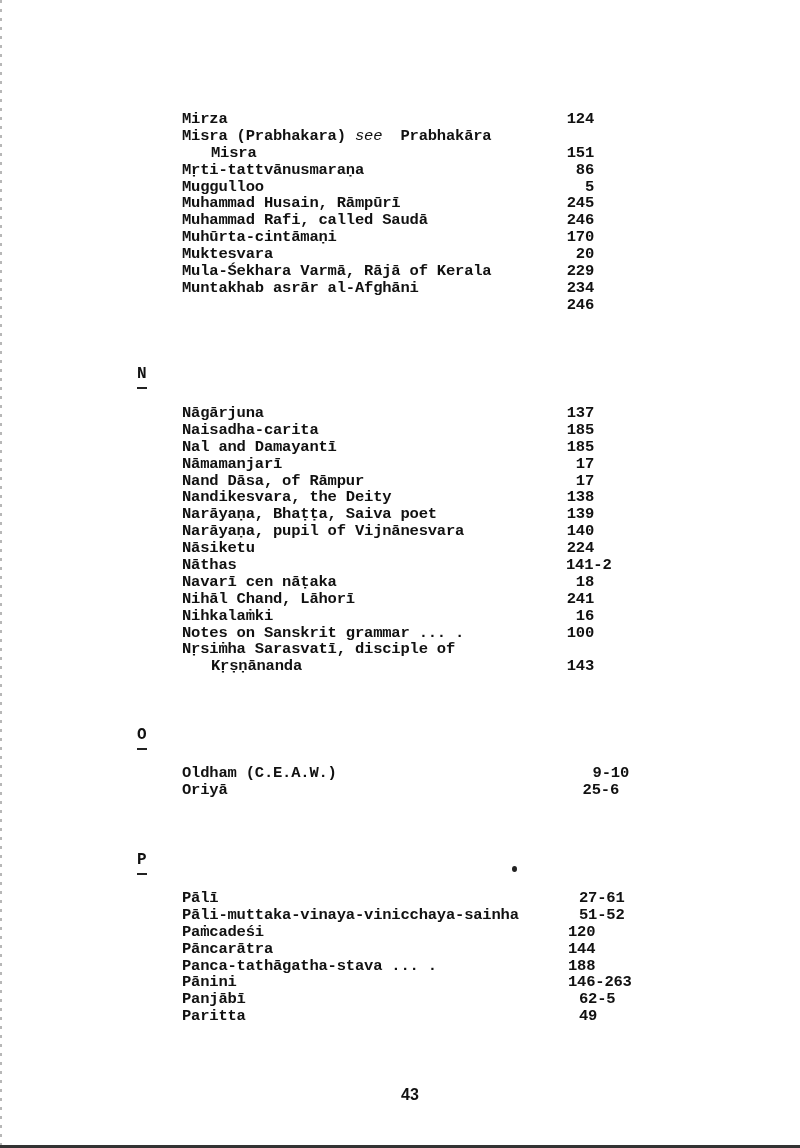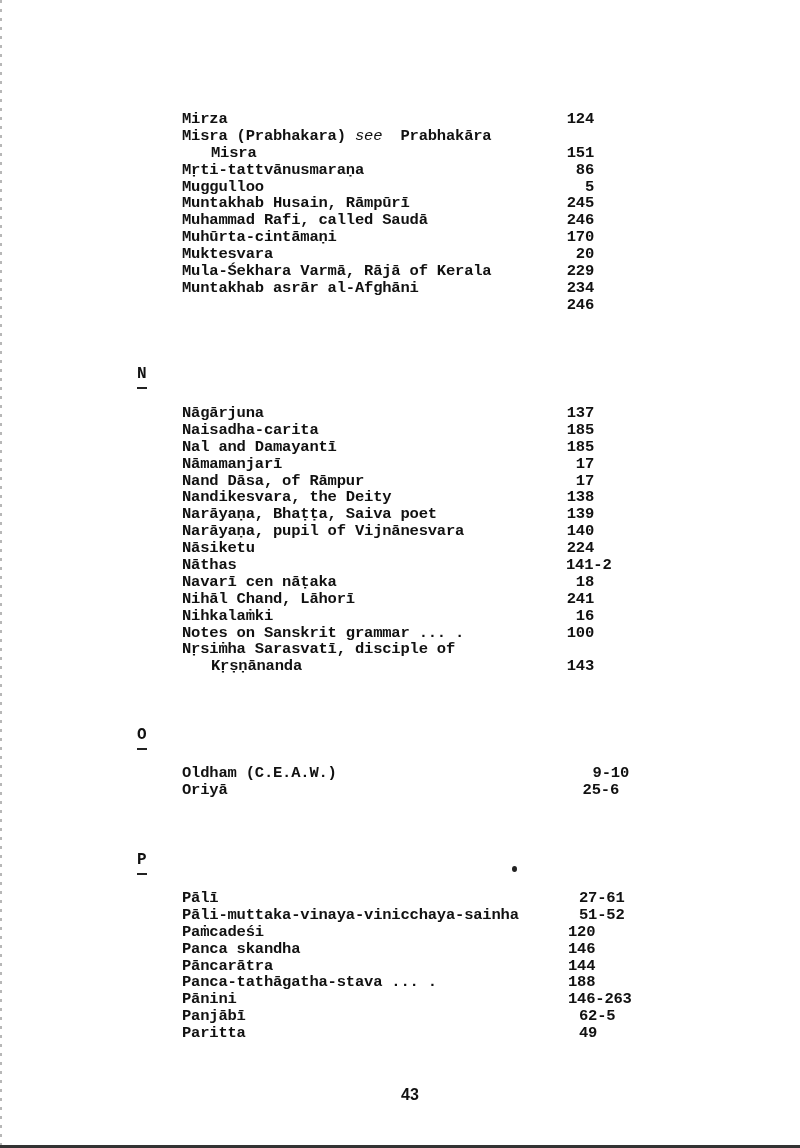--- a/index.html
+++ b/index.html
@@ -48,21 +48,21 @@
 <div class="page-border-left"></div>
 <div class="page-border-bottom"></div>
 <div class="speck" style="left:512px;top:866px;"></div>
 
 <div class="section" style="top:111px;">
   <div class="line"><span class="term">Mirza</span><span class="pages" style="right:63px">124</span></div>
   <div class="line"><span class="term"><span>Misra (Prabhakara) </span><span class="see">see</span><span>  Prabhakāra</span></span></div>
   <div class="line"><span class="term indent">Misra</span><span class="pages" style="right:63px">151</span></div>
   <div class="line"><span class="term">Mṛti-tattvānusmaraṇa</span><span class="pages" style="right:63px">86</span></div>
   <div class="line"><span class="term">Muggulloo</span><span class="pages" style="right:63px">5</span></div>
-  <div class="line"><span class="term">Muntakhab Husain, Rāmpūrī</span><span class="pages" style="right:63px">245</span></div>
+  <div class="line"><span class="term">Muhammad Husain, Rāmpūrī</span><span class="pages" style="right:63px">245</span></div>
   <div class="line"><span class="term">Muhammad Rafi, called Saudā</span><span class="pages" style="right:63px">246</span></div>
   <div class="line"><span class="term">Muhūrta-cintāmaṇi</span><span class="pages" style="right:63px">170</span></div>
   <div class="line"><span class="term">Muktesvara</span><span class="pages" style="right:63px">20</span></div>
   <div class="line"><span class="term">Mula-Śekhara Varmā, Rājā of Kerala</span><span class="pages" style="right:63px">229</span></div>
   <div class="line"><span class="term">Muntakhab asrār al-Afghāni</span><span class="pages" style="right:63px">234</span></div>
   <div class="line"><span class="pages" style="right:63px">246</span></div>
 </div>
 
 <div class="section" style="top:366px;">
   <div class="heading">N</div>
@@ -97,21 +97,20 @@
 </div>
 
 <div class="section" style="top:852px;">
   <div class="heading">P</div>
   <div class="heading-underline"></div>
 </div>
 <div class="section" style="top:890px;">
   <div class="line"><span class="term">Pālī</span><span class="pages" style="left:442px">27-61</span></div>
   <div class="line"><span class="term">Pāli-muttaka-vinaya-vinicchaya-sainha</span><span class="pages" style="left:442px">51-52</span></div>
   <div class="line"><span class="term">Paṁcadeśi</span><span class="pages" style="left:431px">120</span></div>
-  <div class="line"><span class="term">Panca skandha</span><span class="pages" style="left:431px">146</span></div>
   <div class="line"><span class="term">Pāncarātra</span><span class="pages" style="left:431px">144</span></div>
   <div class="line"><span class="term">Panca-tathāgatha-stava ... .</span><span class="pages" style="left:431px">188</span></div>
   <div class="line"><span class="term">Pānini</span><span class="pages" style="left:431px">146-263</span></div>
   <div class="line"><span class="term">Panjābī</span><span class="pages" style="left:442px">62-5</span></div>
   <div class="line"><span class="term">Paritta</span><span class="pages" style="left:442px">49</span></div>
 </div>
 
 <div class="page-number">43</div>
 
 </body></html>

